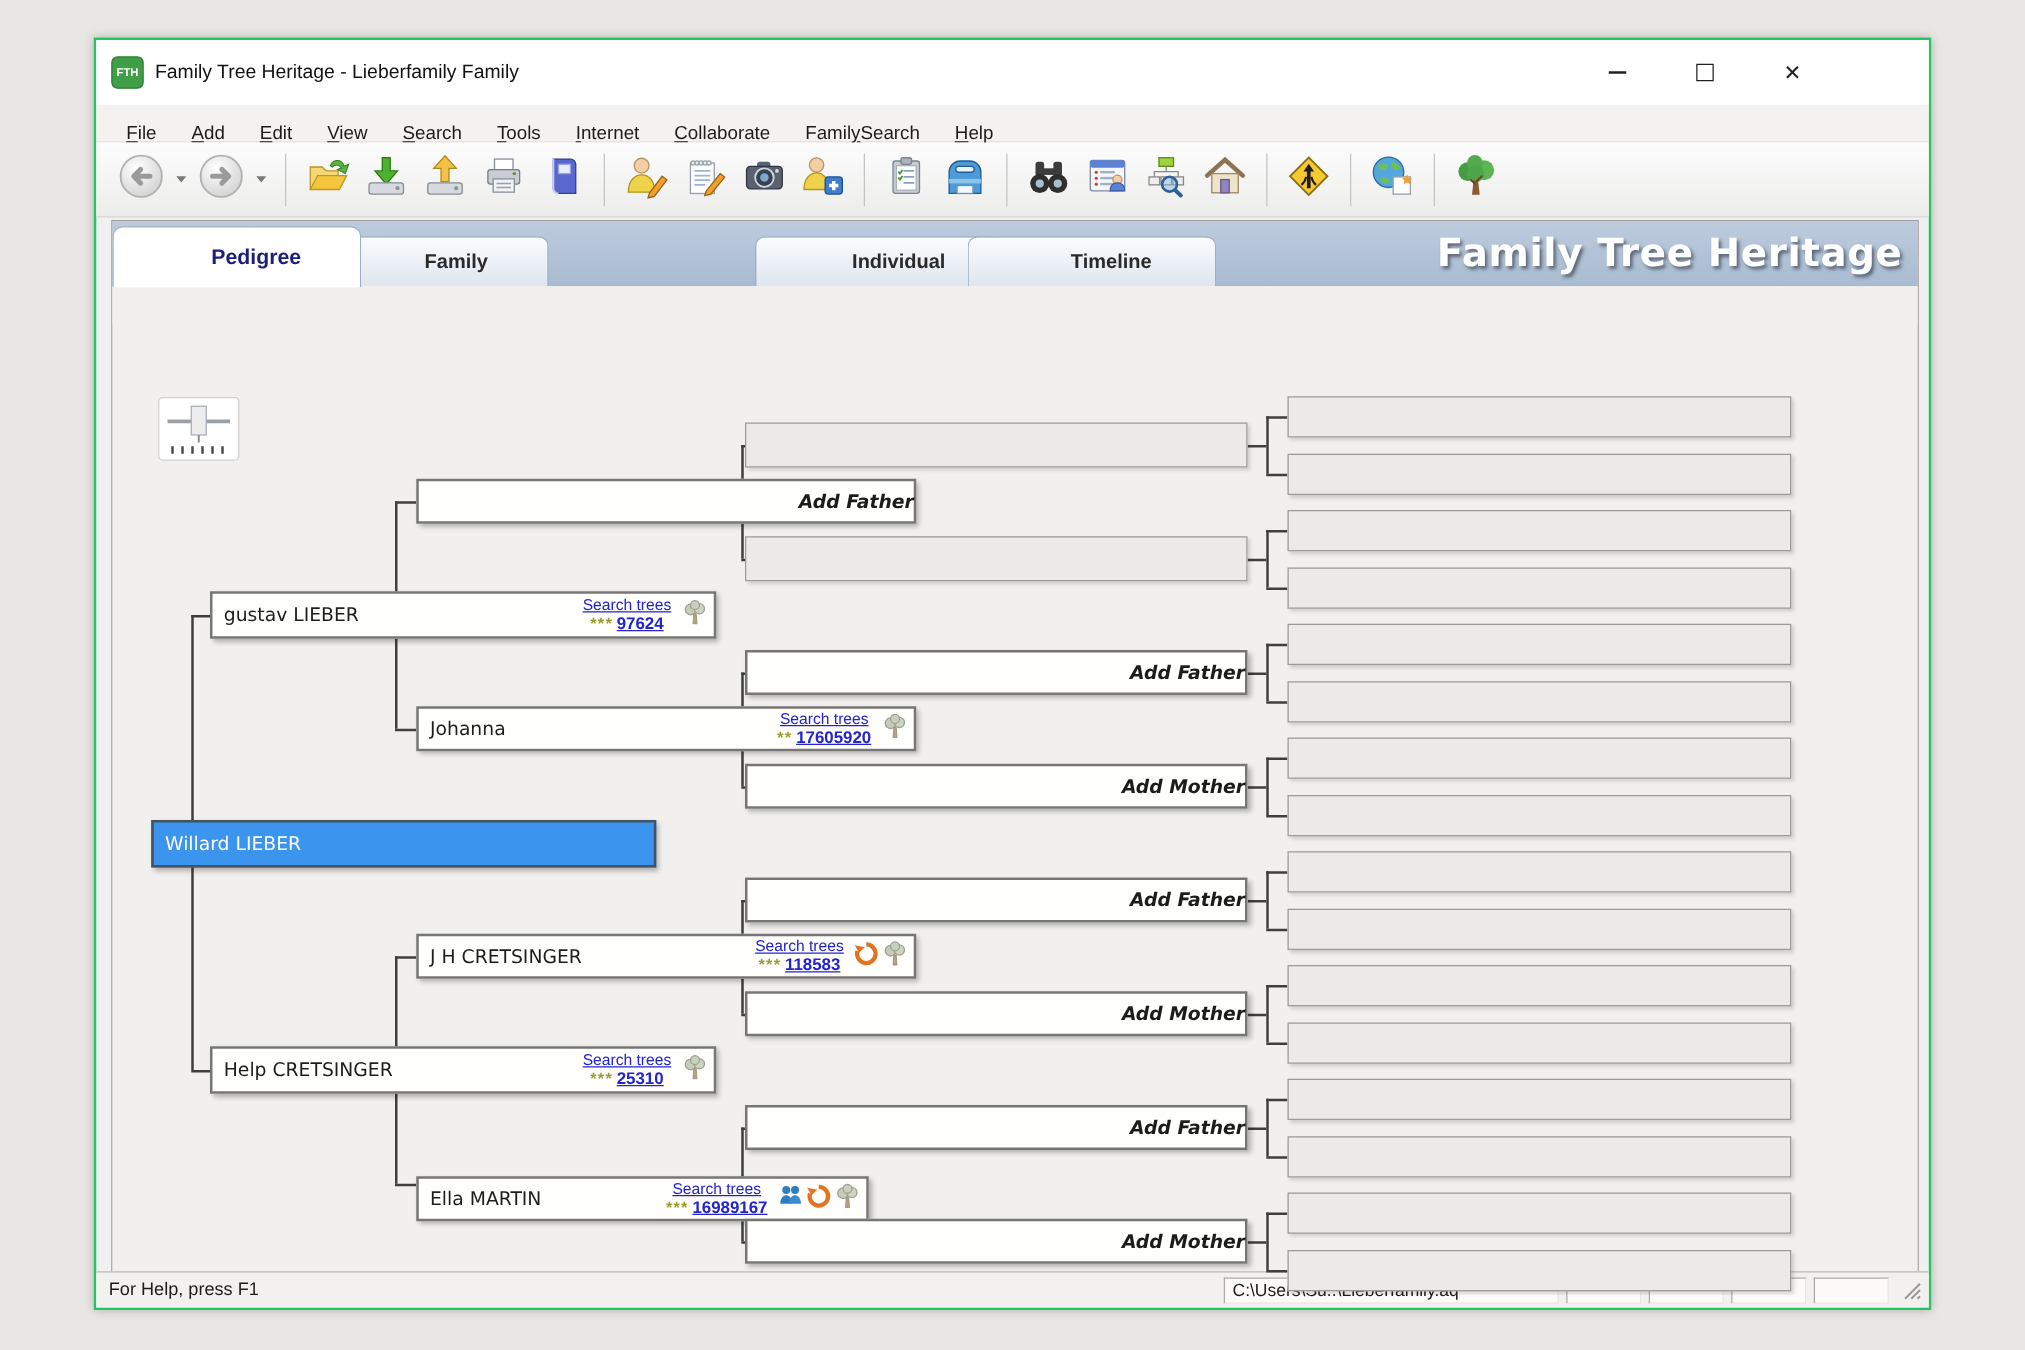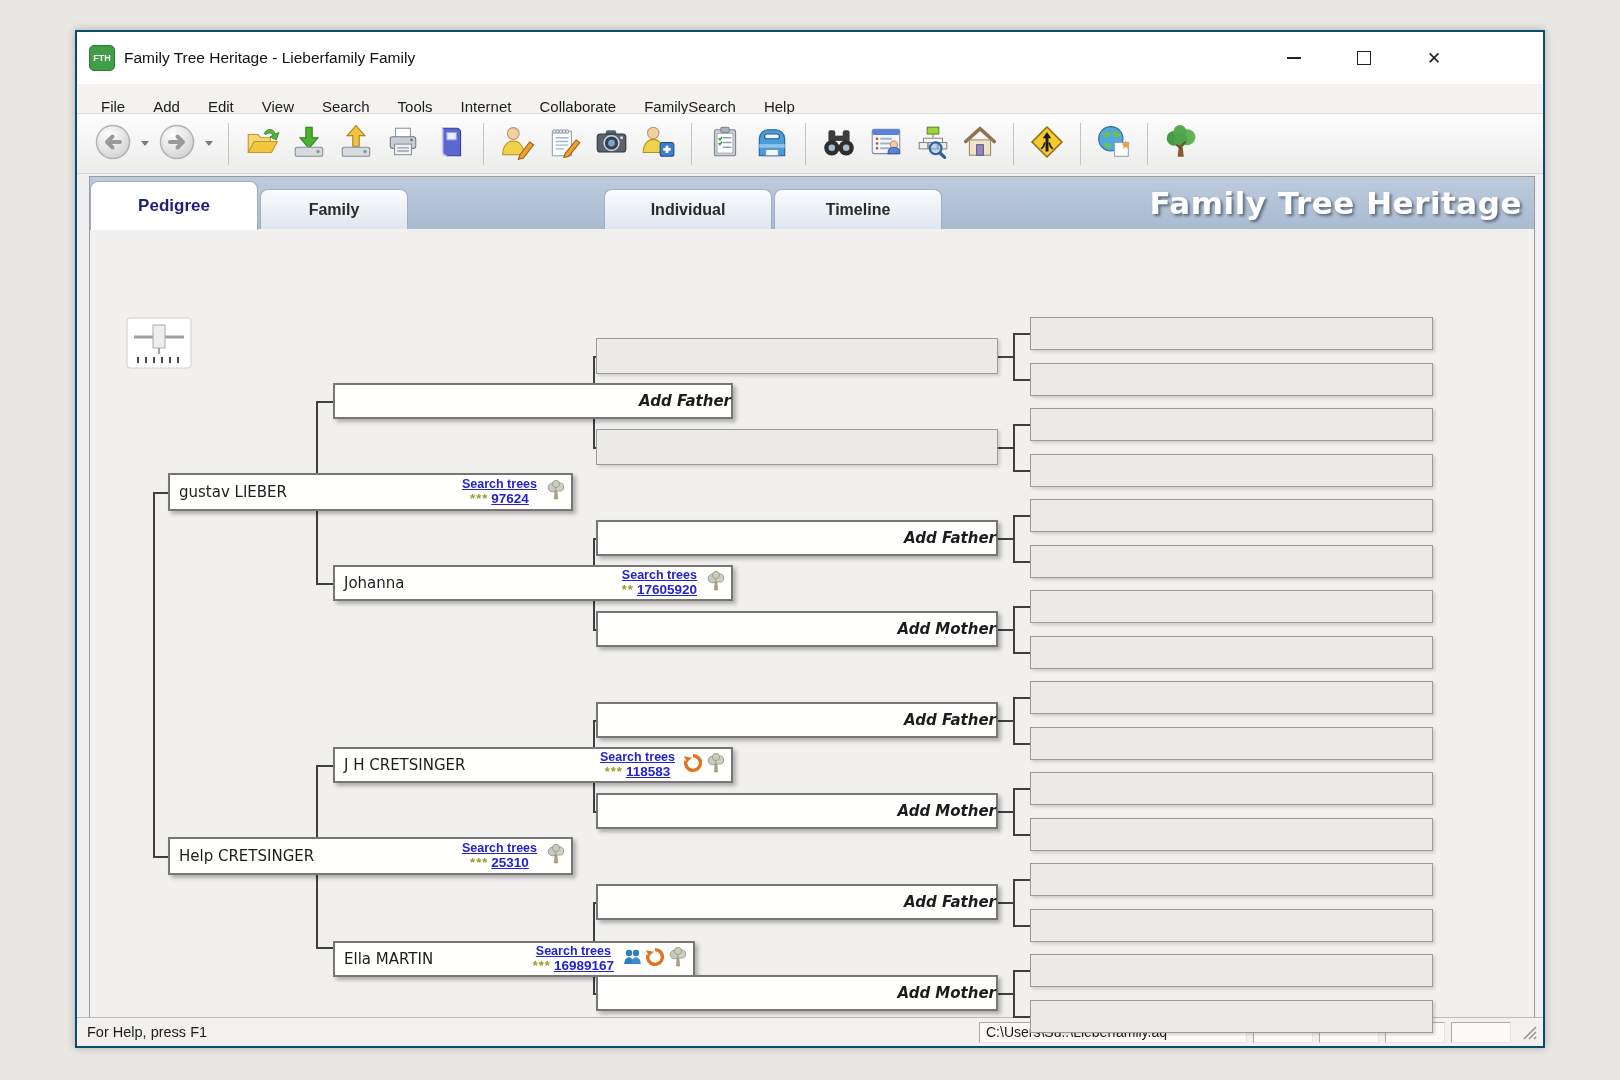--- a/index.html
+++ b/index.html
@@ -1,20 +1,20 @@
 <!DOCTYPE html>
 <html><head>
 <meta charset="utf-8">
 <style>
   html,body{margin:0;padding:0;}
   body{width:1620px;height:1080px;background:#e9e7e4;font-family:"Liberation Sans",sans-serif;position:relative;overflow:hidden;}
 
   
   .window{position:absolute;left:75px;top:30px;width:1470px;height:1018px;background:#f0f0f0;
-    border:2px solid #0c4a6e;box-shadow:0 0 8px rgba(0,0,0,.25);box-sizing:border-box;}
+    border:2px solid #22c55e;box-shadow:0 0 8px rgba(0,0,0,.25);box-sizing:border-box;}
 
   
   .titlebar{position:absolute;left:0;top:0;right:0;height:52px;background:#ffffff;display:flex;align-items:center;padding-left:12px;box-sizing:border-box;}
   .app-icon{width:24px;height:24px;background:#3f9e46;border-radius:5px;color:#fff;font-size:9px;font-weight:bold;
     display:flex;align-items:center;justify-content:center;margin-right:9px;border:1px solid #2c7c33;}
   .title-text{font-size:15.5px;color:#121212;}
   .win-controls{margin-left:auto;display:flex;align-items:center;gap:52px;padding-right:100px;}
   .wc{width:18px;height:18px;display:flex;align-items:center;justify-content:center;cursor:default;color:#222;}
   .wc-min-bar{width:14px;height:2px;background:#222;}
   .wc-max-box{width:12px;height:12px;border:1.6px solid #222;}
@@ -32,21 +32,21 @@
   .tb-btn{width:42px;height:48px;display:flex;align-items:center;justify-content:center;cursor:default;}
   .tb-nav{width:40px;}
   .tb-caret{width:14px;height:48px;display:flex;align-items:center;justify-content:center;cursor:default;}
   .caret{width:0;height:0;border-left:4.5px solid transparent;border-right:4.5px solid transparent;border-top:5.5px solid #7a7a7a;}
   .tb-sep{width:1px;height:42px;background:#c6c4c2;margin:0 7px;}
 
   
   .content{position:absolute;left:12px;top:144px;width:1446px;height:861px;border:1px solid #9a9a9a;box-sizing:border-box;background:#f1f0ee;}
   .tabband{position:absolute;left:0;top:0;right:0;height:52px;background:linear-gradient(#bdcbdd,#a9bbd1);border-bottom:1px solid #8fa3bc;}
   .tab{position:absolute;top:12px;height:40px;background:linear-gradient(#fbfcfe,#dde5ee);border:1px solid #9db0c6;border-bottom:none;
-    border-radius:8px 8px 0 0;display:flex;align-items:center;justify-content:center;font-size:16px;font-weight:600;color:#2a2a2a;cursor:default;box-shadow:inset 0 1px 0 #fff;}
+    border-radius:8px 8px 0 0;display:flex;align-items:center;justify-content:center;font-size:16px;font-weight:600;color:#2a2a2a;cursor:default;box-shadow:inset 0 1px 0 #fff;padding-left:31px;}
   .tab.active{top:4px;height:48px;background:#ffffff;color:#1d1d7a;font-weight:bold;z-index:2;font-size:17px;}
   .logo{position:absolute;right:12px;top:2px;height:48px;display:flex;align-items:center;
     font-family:"DejaVu Sans",sans-serif;font-size:31px;font-weight:bold;color:#ffffff;
     text-shadow:2px 2px 3px rgba(70,80,95,.8);letter-spacing:.5px;}
 
   
   .genrow{position:absolute;left:0;top:52px;right:0;height:30px;background:#f1f0ee;}
   .genlabel{position:absolute;top:5px;font-family:"DejaVu Sans",sans-serif;font-size:14.5px;color:#333;}
 
   
@@ -54,21 +54,21 @@
   .cline{position:absolute;background:#3f3f3f;z-index:1;}
   .pbox{position:absolute;box-sizing:border-box;background:#fffffe;border:2px solid #767676;
     box-shadow:2.5px 2.5px 4px rgba(0,0,0,.28);display:flex;align-items:center;z-index:3;cursor:default;}
   .pbox.empty{background:#ebeae9;border:1px solid #9b9b9b;box-shadow:2px 2px 3px rgba(0,0,0,.15);}
   .pbox.add{justify-content:flex-end;}
   .add-label{font-family:"DejaVu Sans",sans-serif;font-style:italic;font-weight:600;font-size:15px;color:#1c1c1c;}
   .pbox.selected{background:#3b94ee;border-color:#46525d;}
   .pname{font-family:"DejaVu Sans",sans-serif;font-size:15px;color:#1d1d1d;padding-left:9px;white-space:nowrap;}
   .selected .pname{color:#ffffff;}
   .plinks{margin-left:auto;display:flex;flex-direction:column;align-items:center;line-height:1.12;padding-right:8px;}
-  .search-link{color:#2323cf;text-decoration:underline;font-size:12.5px;font-weight:700;cursor:pointer;white-space:nowrap;}
+  .search-link{color:#2323cf;text-decoration:underline;font-size:12.5px;font-weight:400;cursor:pointer;white-space:nowrap;}
   .idline{display:flex;align-items:center;gap:3px;}
   .stars{color:#9b9b2d;font-size:13px;font-weight:700;letter-spacing:1px;line-height:1;}
   .id-link{color:#2323cf;text-decoration:underline;font-size:13.5px;font-weight:700;cursor:pointer;}
   .picons{display:flex;align-items:center;gap:2px;padding-right:4px;}
   .nav-widget{position:absolute;z-index:3;cursor:pointer;}
 
   
   .statusbar{position:absolute;left:0;right:0;bottom:0;height:29px;background:#f2f1ef;border-top:1px solid #bcbab8;
     display:flex;align-items:center;padding:0 6px 0 10px;box-sizing:border-box;font-size:14.5px;color:#1c1c1c;}
   .sb-right{margin-left:auto;display:flex;align-items:center;gap:6px;}
@@ -377,20 +377,23 @@
         <div class="cline" style="left: 923px; top: 559px; width: 17px; height: 2px;"></div>
         <div class="cline" style="left: 923px; top: 605px; width: 17px; height: 2px;"></div>
         <div class="cline" style="left: 908px; top: 673px; width: 15px; height: 2px;"></div>
         <div class="cline" style="left: 923px; top: 650px; width: 2px; height: 46px;"></div>
         <div class="cline" style="left: 923px; top: 650px; width: 17px; height: 2px;"></div>
         <div class="cline" style="left: 923px; top: 696px; width: 17px; height: 2px;"></div>
         <div class="cline" style="left: 908px; top: 764px; width: 15px; height: 2px;"></div>
         <div class="cline" style="left: 923px; top: 741px; width: 2px; height: 46px;"></div>
         <div class="cline" style="left: 923px; top: 741px; width: 17px; height: 2px;"></div>
         <div class="cline" style="left: 923px; top: 787px; width: 17px; height: 2px;"></div>
+        <div class="pbox selected" style="left: 31px; top: 427px; width: 404px; height: 38px;">
+          <span class="pname">Willard LIEBER</span>
+        </div>
         <div class="pbox person" style="left: 78px; top: 244px; width: 405px; height: 38px;">
           <span class="pname">gustav LIEBER</span>
           <span class="plinks">
             <span class="search-link">Search trees</span>
             <span class="idline">
               <span class="stars">***</span>
               <span class="id-link">97624</span>
             </span>
           </span>
           <span class="picons">

